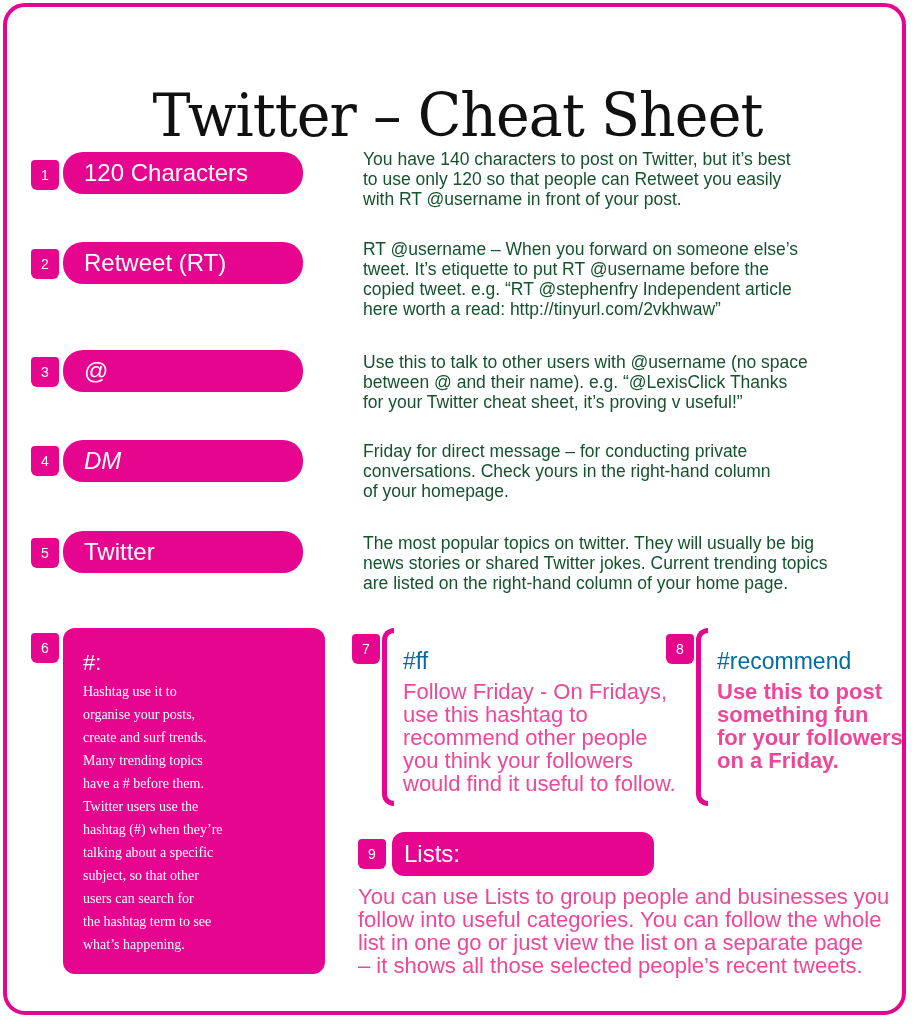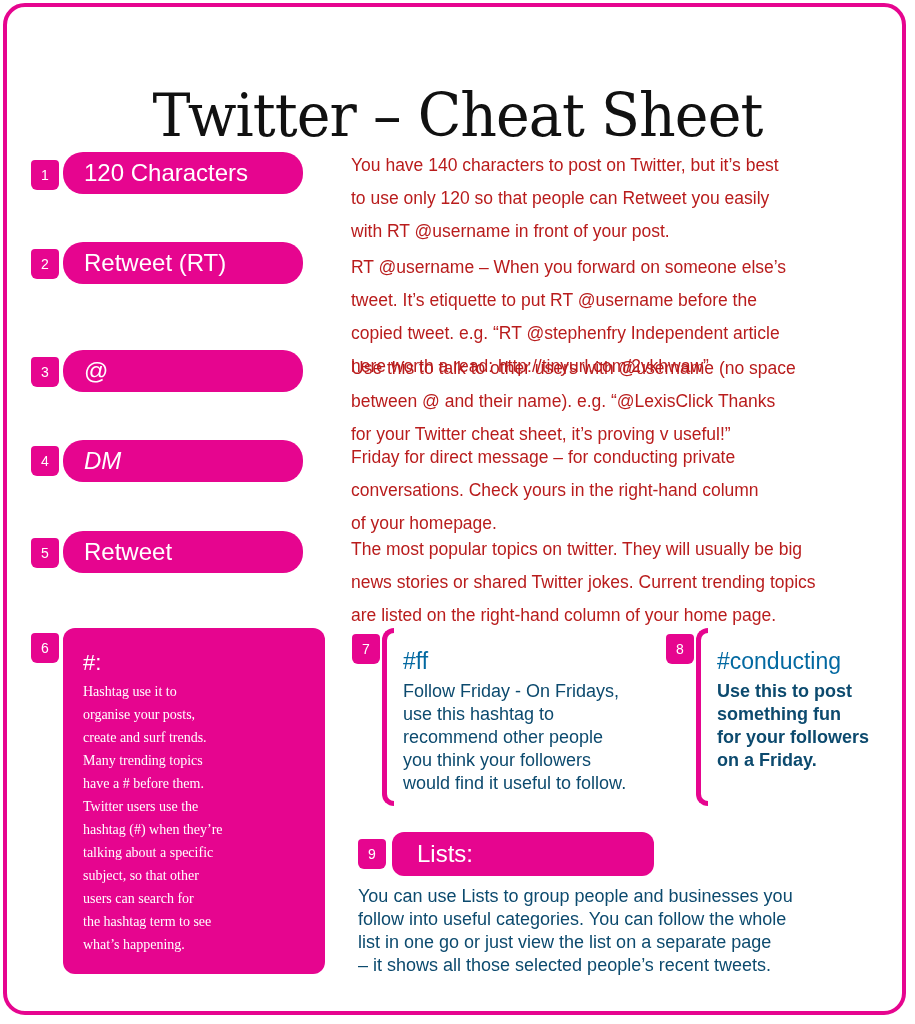--- a/index.html
+++ b/index.html
@@ -9,69 +9,69 @@
              border: 4px solid #e6058f; border-radius: 22px; box-sizing: border-box; }
     .title { position: absolute; left: 0; top: 40px; width: 915px; text-align: center;
              font-family: "DejaVu Serif", serif; font-size: 60px; color: #111;
              letter-spacing: -1px; font-weight: normal; transform: scaleX(0.95); }
     .num { position: absolute; width: 28px; height: 30px; background: #e6058f;
            color: #fff; font-size: 14px; border-radius: 4px 4px 6px 6px;
            display: flex; align-items: center; justify-content: center; }
     .pill { position: absolute; left: 63px; width: 240px; height: 42px; background: #e6058f;
             border-radius: 20px; color: #fff; font-size: 24px; display: flex;
             align-items: center; padding-left: 21px; box-sizing: border-box; }
-    .desc { position: absolute; left: 351px; width: 540px; font-size: 17.5px;
-            line-height: 33px; color: #b91c1c; white-space: pre-line; }
+    .desc { position: absolute; left: 363px; width: 540px; font-size: 17.5px;
+            line-height: 20px; color: #14532d; white-space: pre-line; }
     .box6 { position: absolute; left: 63px; top: 628px; width: 262px; height: 346px;
             background: #e6058f; border-radius: 12px; color: #fff; box-sizing: border-box;
             padding: 22px 0 0 20px; }
     .box6 .h { font-size: 22px; margin-bottom: 4px; }
     .box6 .b { font-size: 14px; line-height: 23px; white-space: pre-line; font-family: Liberation Serif, serif; }
     .bracket { position: absolute; width: 12px; border: 5px solid #e6058f; border-right: none;
                border-radius: 16px 0 0 16px; box-sizing: border-box; }
     .sub-h { position: absolute; color: #0369a1; font-size: 23px; }
-    .sub-b { position: absolute; font-size: 18px; line-height: 23px; color: #0c4a6e; white-space: pre-line; }
+    .sub-b { position: absolute; font-size: 22px; line-height: 23px; color: #ec4899; white-space: pre-line; }
     .pill9 { position: absolute; left: 392px; top: 832px; width: 262px; height: 44px;
              background: #e6058f; border-radius: 12px; color: #fff; font-size: 24px;
-             display: flex; align-items: center; padding-left: 25px; box-sizing: border-box; }
+             display: flex; align-items: center; padding-left: 12px; box-sizing: border-box; }
   </style>
 </head>
 <body>
 
 <div class="frame"></div>
 
 <h1 class="title">Twitter – Cheat Sheet</h1>
 
 <div class="num" style="left:31px; top:160px;">1</div>
 <div class="pill" style="top:152px;">120 Characters</div>
 <div class="desc" style="top:149px;">You have 140 characters to post on Twitter, but it’s best
 to use only 120 so that people can Retweet you easily
 with RT @username in front of your post.</div>
 
 <div class="num" style="left:31px; top:249px;">2</div>
 <div class="pill" style="top:242px;">Retweet (RT)</div>
-<div class="desc" style="top:239px;margin-top:12px;">RT @username – When you forward on someone else’s
+<div class="desc" style="top:239px;">RT @username – When you forward on someone else’s
 tweet. It’s etiquette to put RT @username before the
 copied tweet. e.g. “RT @stephenfry Independent article
 here worth a read: http://tinyurl.com/2vkhwaw”</div>
 
 <div class="num" style="left:31px; top:357px;">3</div>
 <div class="pill" style="top:350px;">@</div>
 <div class="desc" style="top:352px;">Use this to talk to other users with @username (no space
 between @ and their name). e.g. “@LexisClick Thanks
 for your Twitter cheat sheet, it’s proving v useful!”</div>
 
 <div class="num" style="left:31px; top:446px;">4</div>
 <div class="pill" style="top:440px;font-style:italic;">DM</div>
 <div class="desc" style="top:441px;">Friday for direct message – for conducting private
 conversations. Check yours in the right-hand column
 of your homepage.</div>
 
 <div class="num" style="left:31px; top:538px;">5</div>
-<div class="pill" style="top:531px;">Retweet</div>
+<div class="pill" style="top:531px;">Twitter</div>
 <div class="desc" style="top:533px;">The most popular topics on twitter. They will usually be big
 news stories or shared Twitter jokes. Current trending topics
 are listed on the right-hand column of your home page.</div>
 
 <div class="num" style="left:31px; top:633px;">6</div>
 <div class="box6">
   <div class="h">#:</div>
   <div class="b">Hashtag use it to
 organise your posts,
 create and surf trends.
@@ -90,21 +90,21 @@
 <div class="bracket" style="left:382px; top:628px; height:178px;"></div>
 <div class="sub-h" style="left:403px; top:648px;">#ff</div>
 <div class="sub-b" style="left:403px; top:680px;">Follow Friday - On Fridays,
 use this hashtag to
 recommend other people
 you think your followers
 would find it useful to follow.</div>
 
 <div class="num" style="left:666px; top:634px;">8</div>
 <div class="bracket" style="left:696px; top:628px; height:178px;"></div>
-<div class="sub-h" style="left:717px; top:648px;">#conducting</div>
+<div class="sub-h" style="left:717px; top:648px;">#recommend</div>
 <div class="sub-b" style="left:717px; top:680px;font-weight:bold;">Use this to post
 something fun
 for your followers
 on a Friday.</div>
 
 <div class="num" style="left:358px; top:839px;">9</div>
 <div class="pill9">Lists:</div>
 <div class="sub-b" style="left:358px; top:885px; width:540px;">You can use Lists to group people  and businesses you
 follow into useful categories. You can follow the whole
 list in one go or just view the list on a separate page

